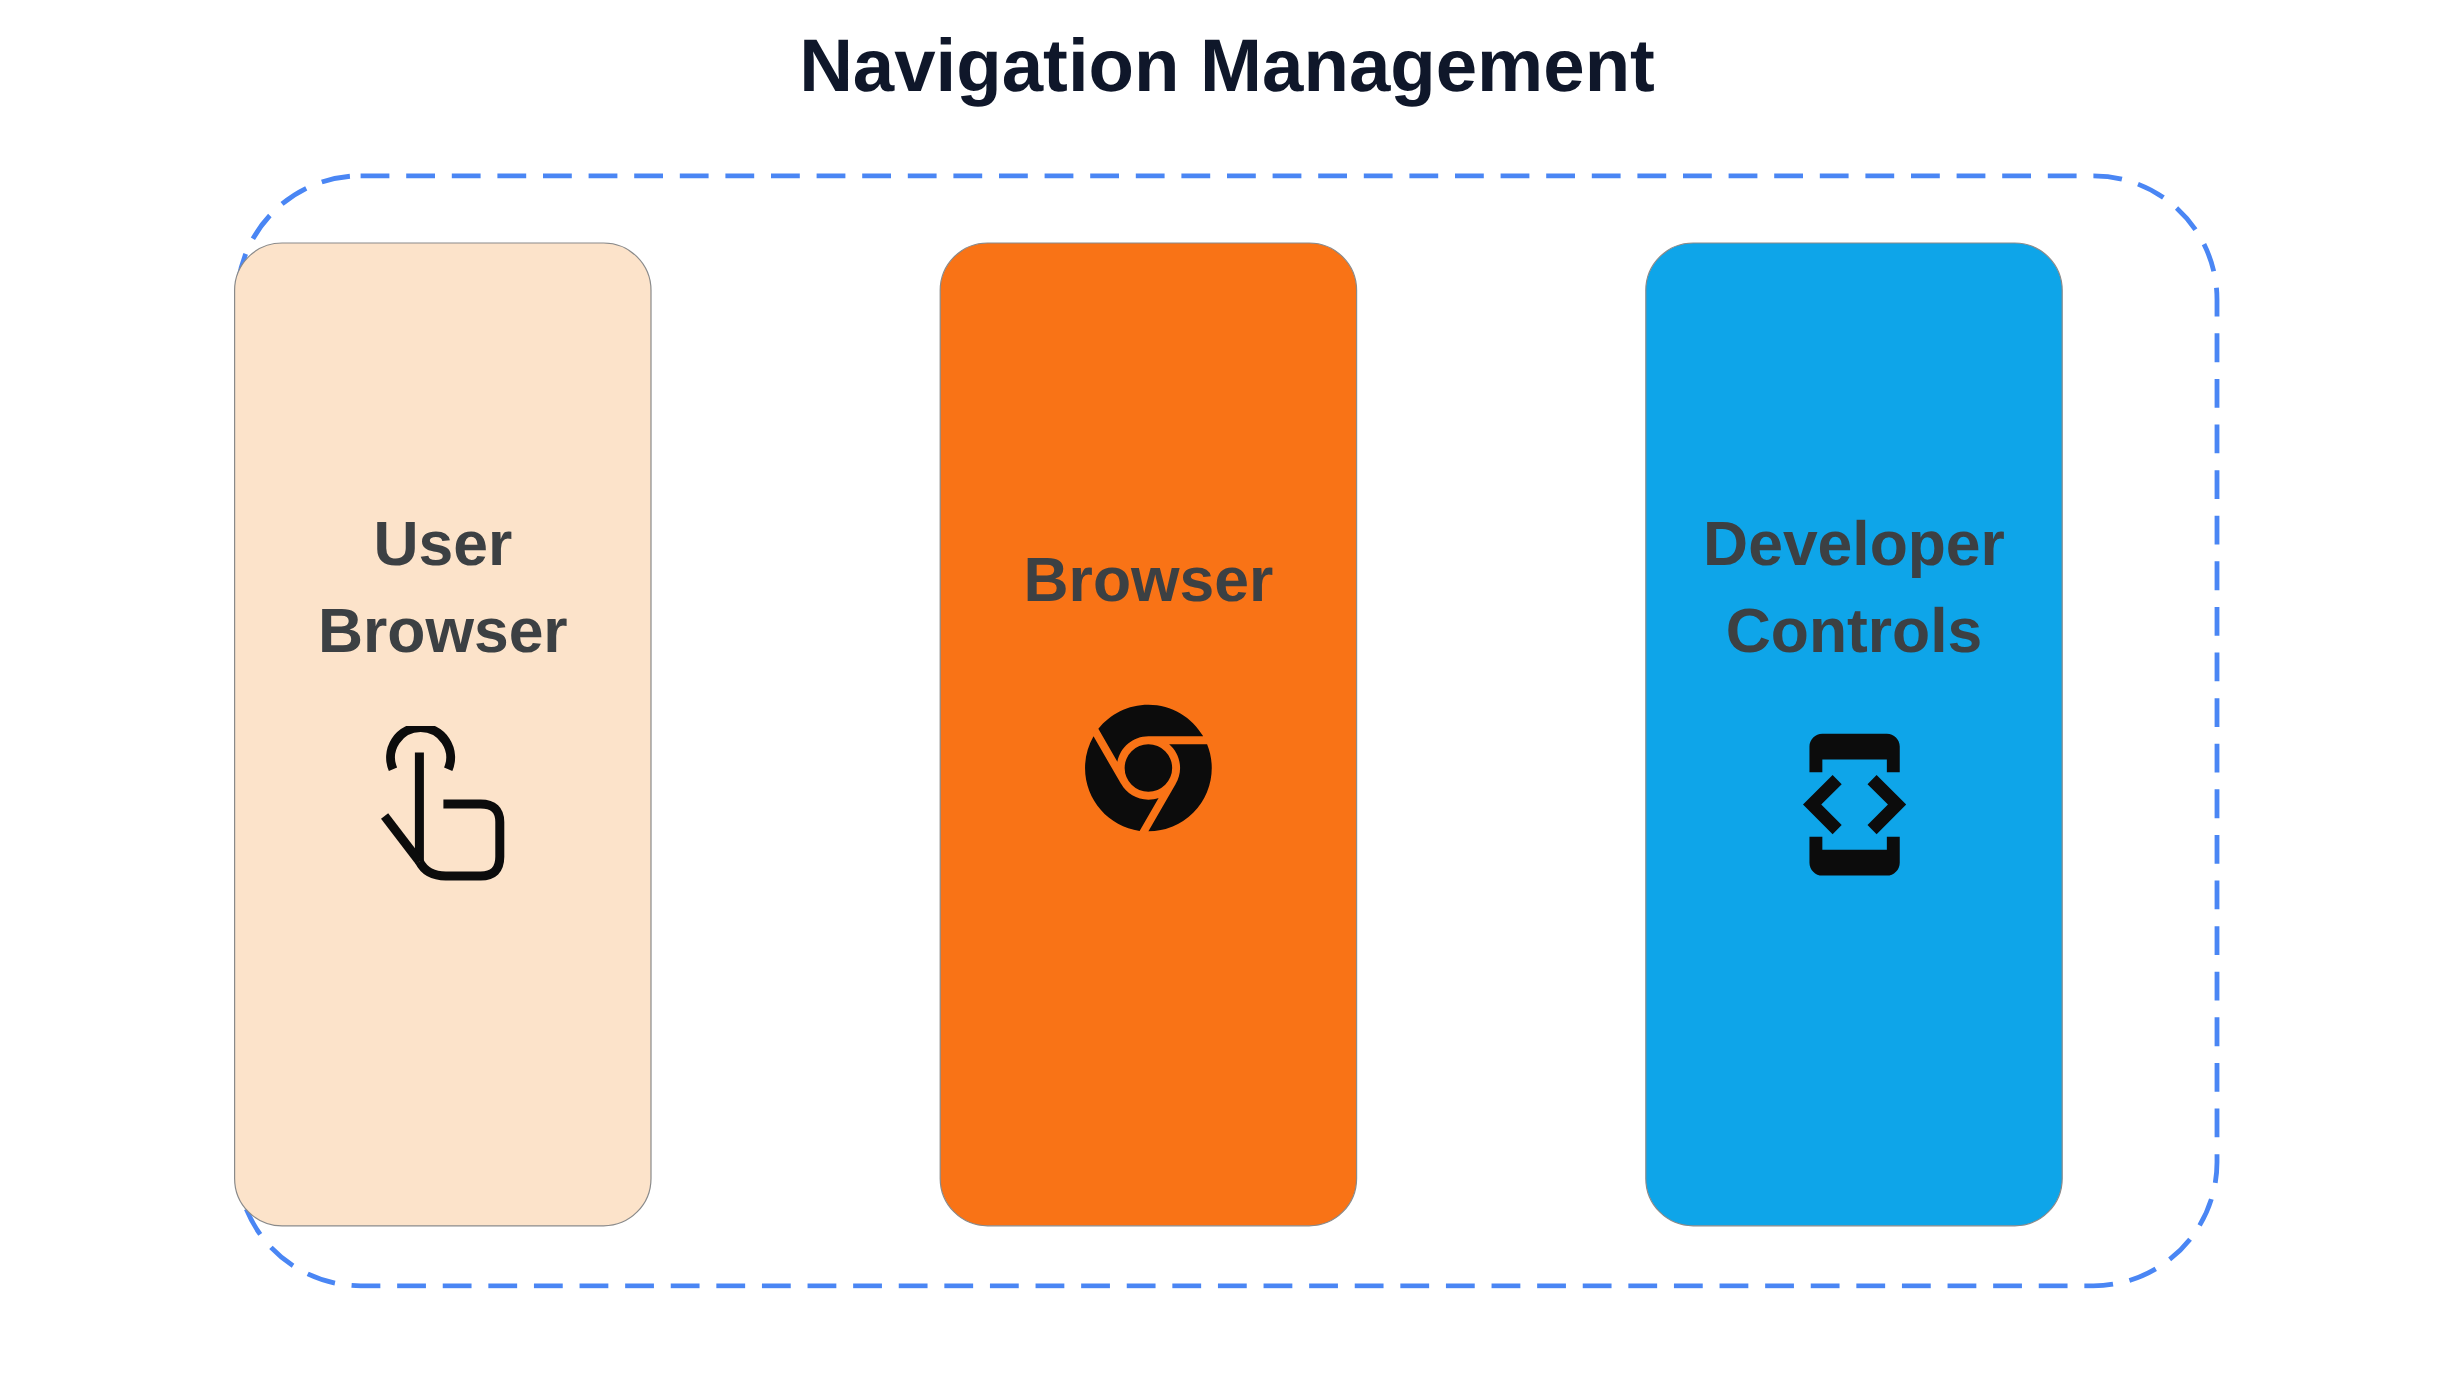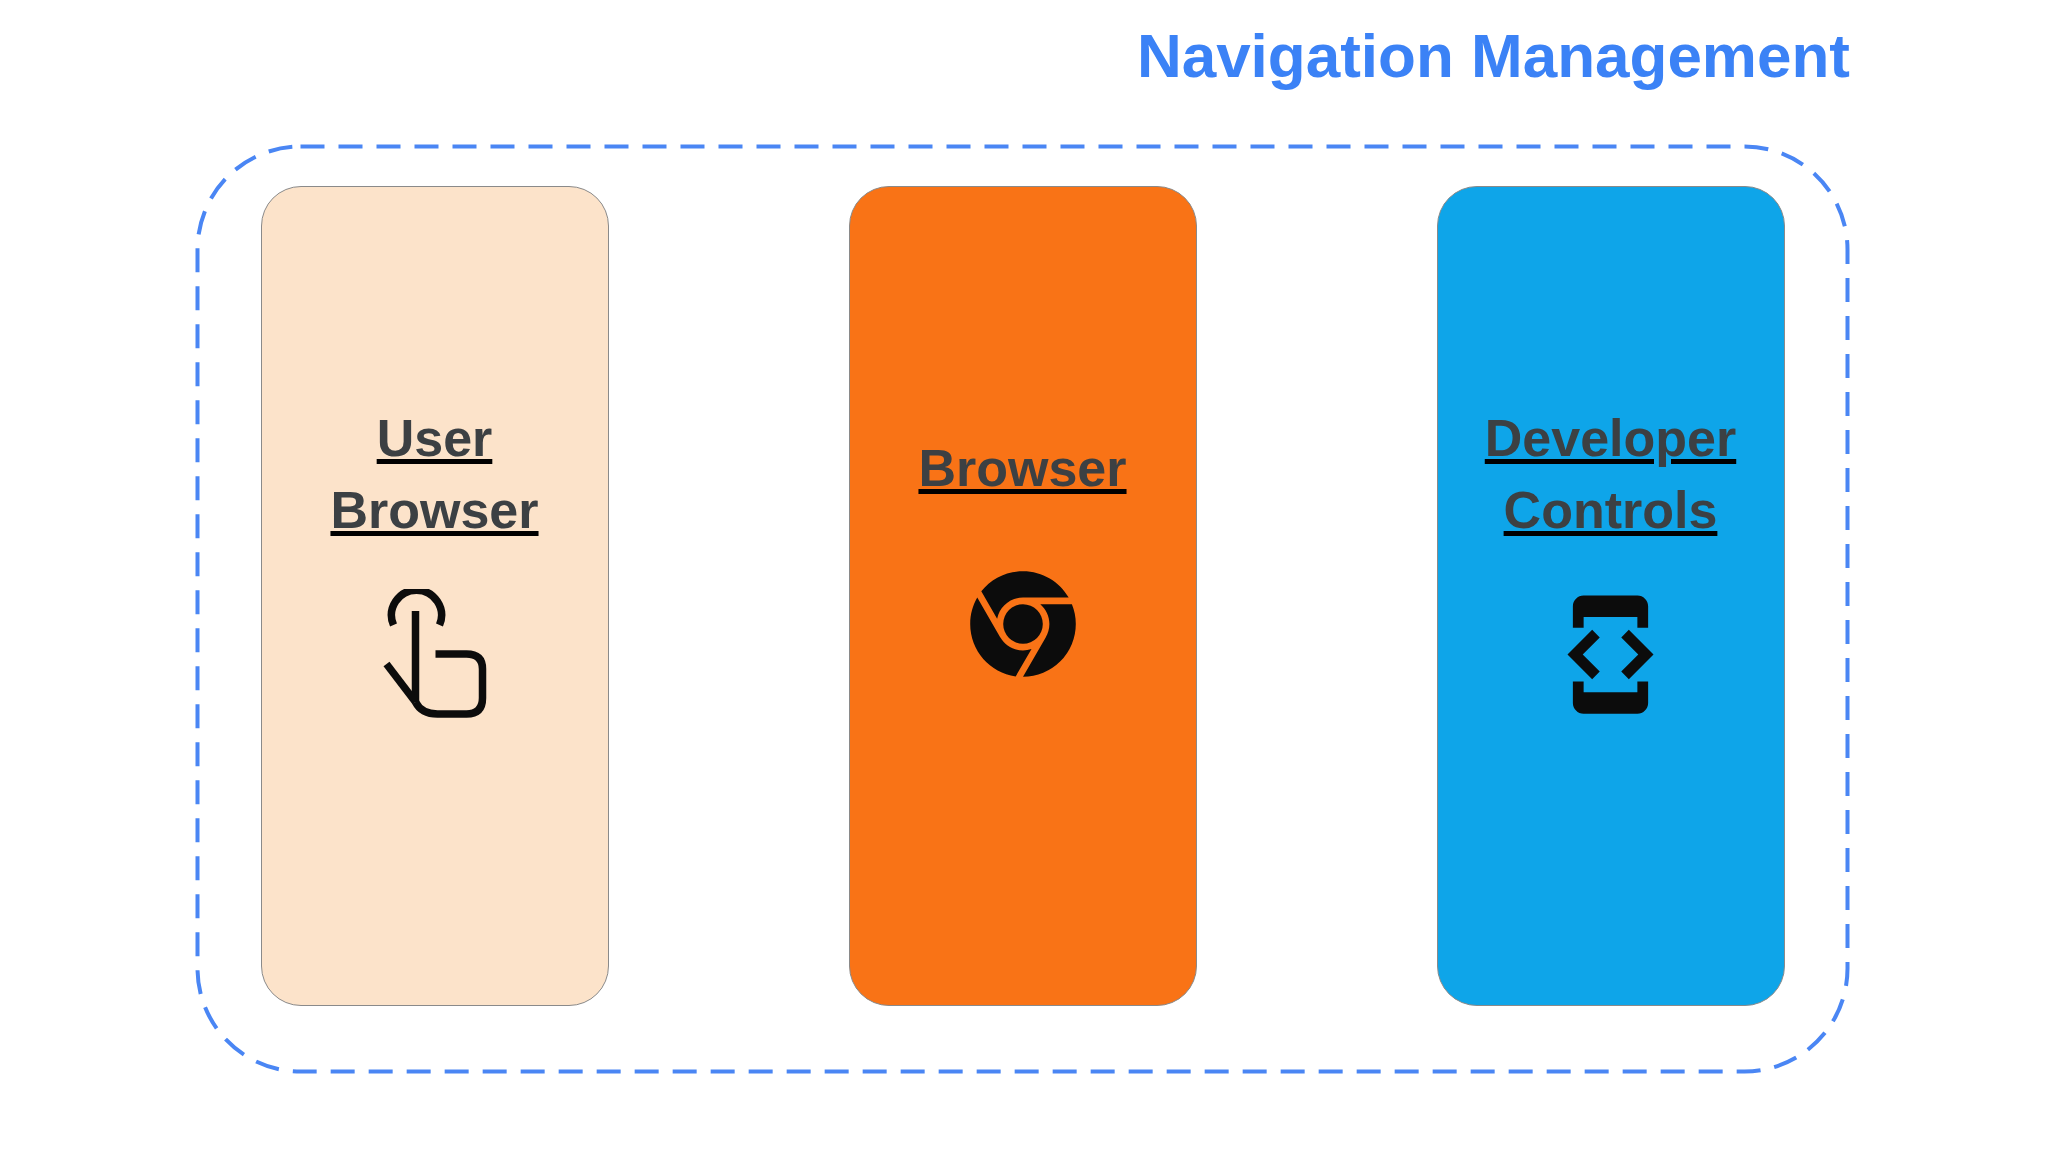--- a/index.html
+++ b/index.html
@@ -6,39 +6,39 @@
   body{
     width:2048px;height:1152px;position:relative;overflow:hidden;
     font-family:"Liberation Sans","DejaVu Sans",sans-serif;
   }
   .page-title{
     position:absolute;left:195px;top:20px;width:1655px;
     text-align:center;font-size:62px;font-weight:700;letter-spacing:0;
   }
   .frame-svg{position:absolute;left:195px;top:144px;}
   .cards-row{
-    position:absolute;left:195px;top:186px;width:1655px;height:820px;
-    display:flex;justify-content:center;gap:240px;text-decoration:underline;
+    position:absolute;left:195px;top:202px;width:1655px;height:820px;
+    display:flex;gap:240px;
   }
   .card{
     width:348px;height:820px;box-sizing:border-box;
     border:1.5px solid #8a8a8a;border-radius:40px;
     display:flex;flex-direction:column;align-items:center;justify-content:center;
     padding-bottom:70px;
   }
   .card-label{
     font-size:52px;line-height:72px;font-weight:700;color:#3c4043;
     text-align:center;white-space:nowrap;
   }
   .icon-wrap{margin-top:42px;display:flex;align-items:center;justify-content:center;height:132px;}
 </style>
 </head>
 <body>
 
-<div class="page-title" style="color: #3b82f6; text-align: right;">Navigation Management</div>
+<div class="page-title" style="color: #0f172a;">Navigation Management</div>
 
 <svg class="frame-svg" width="1655" height="930">
   <rect x="2.5" y="2.5" width="1650" height="925" rx="103" ry="103" fill="none" stroke-width="4" stroke-dasharray="24 14" stroke="#4a86f4"></rect>
 </svg>
 
 <div class="cards-row">
 
   <div class="card" style="background-color: rgb(252, 227, 202);">
     <div class="card-label" style="color: rgb(60, 64, 67);">
       <div>User</div>

